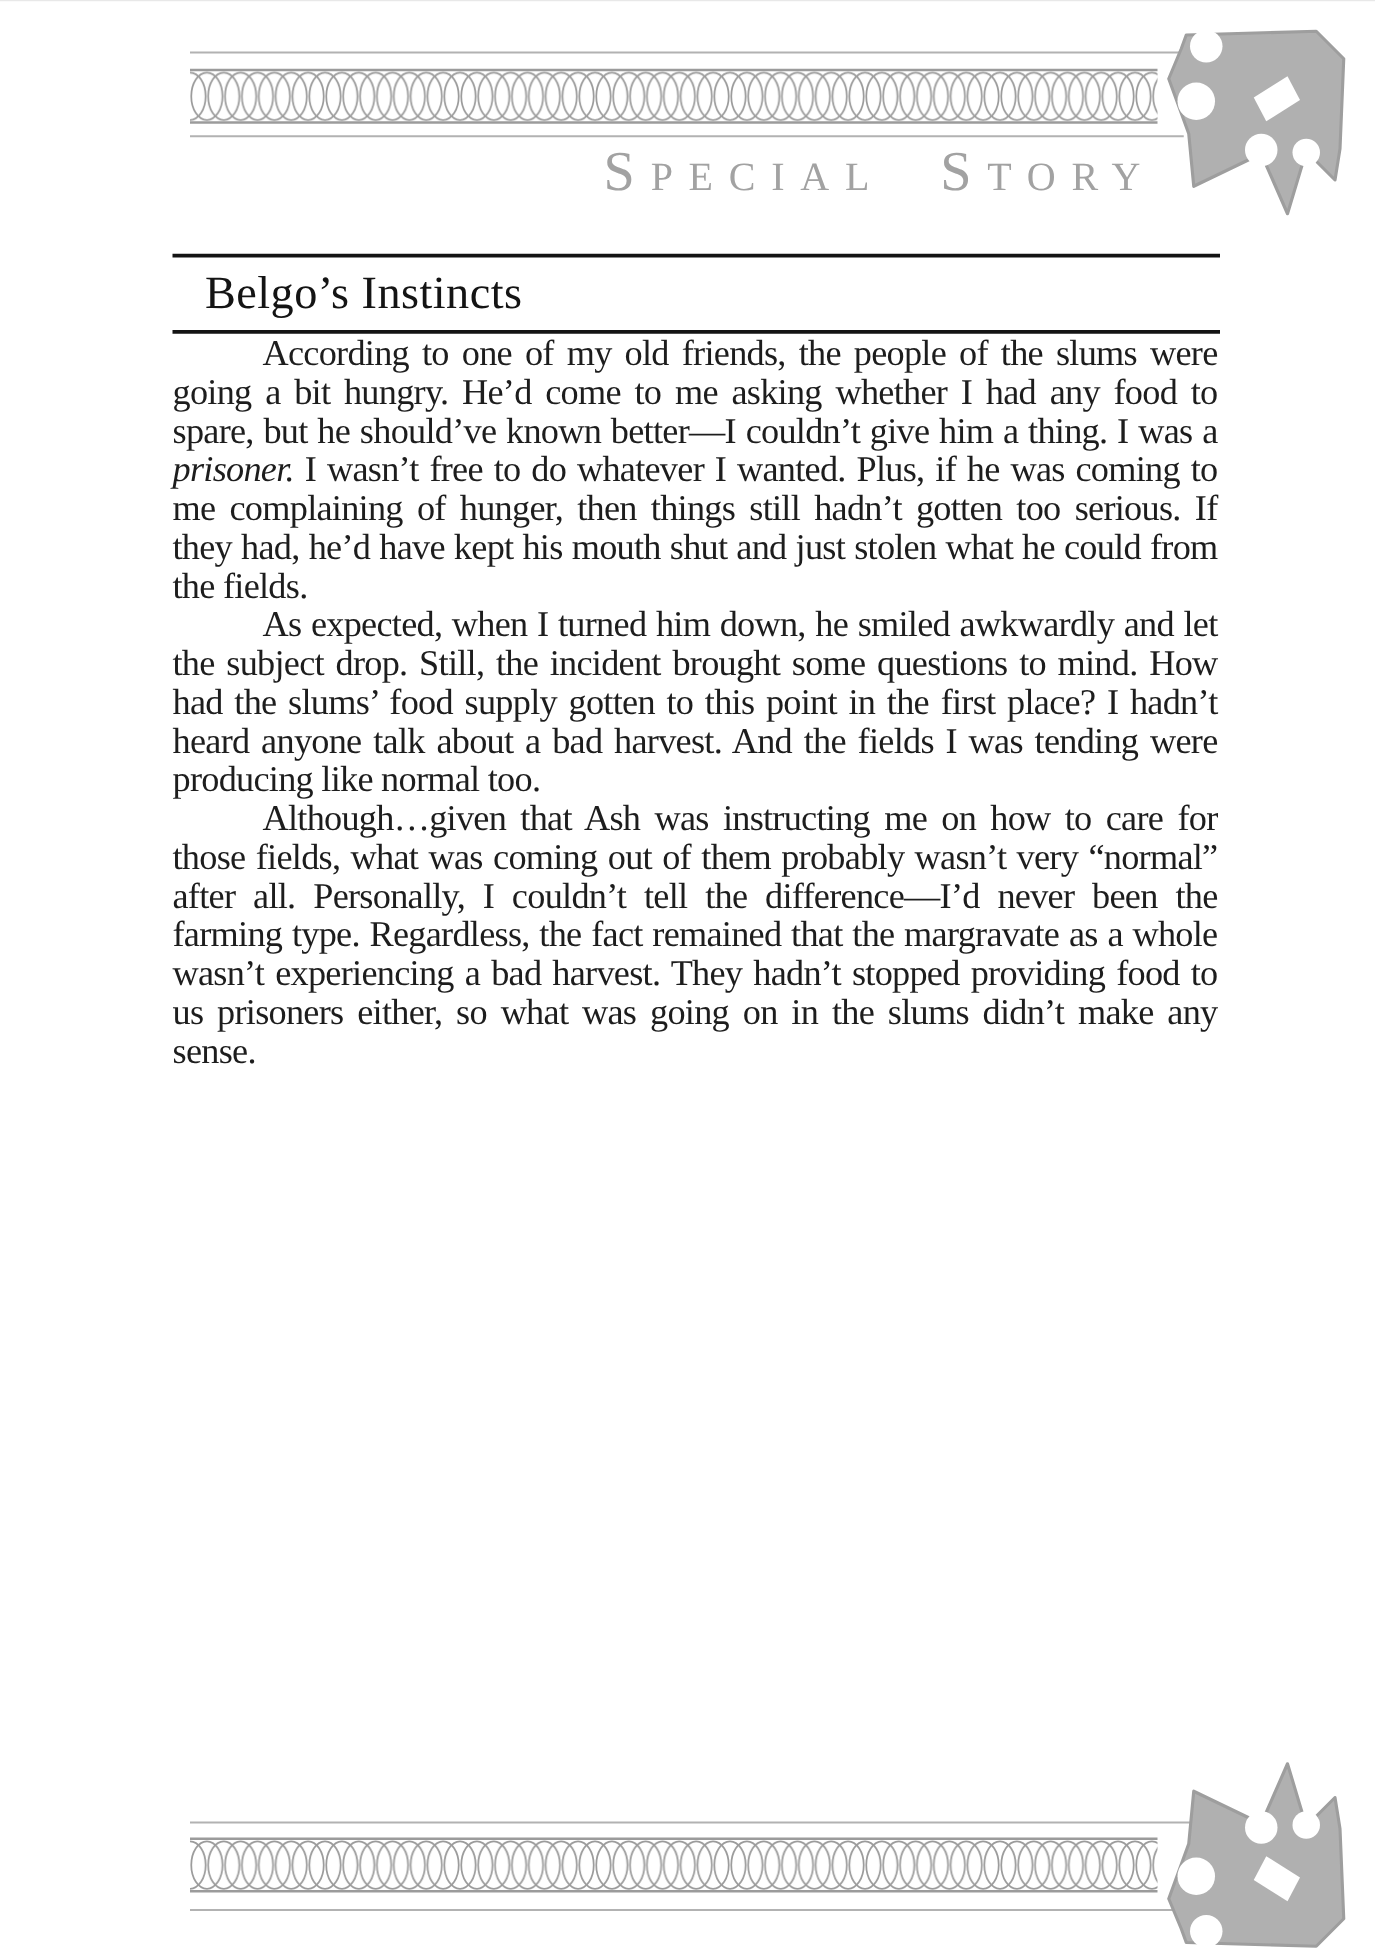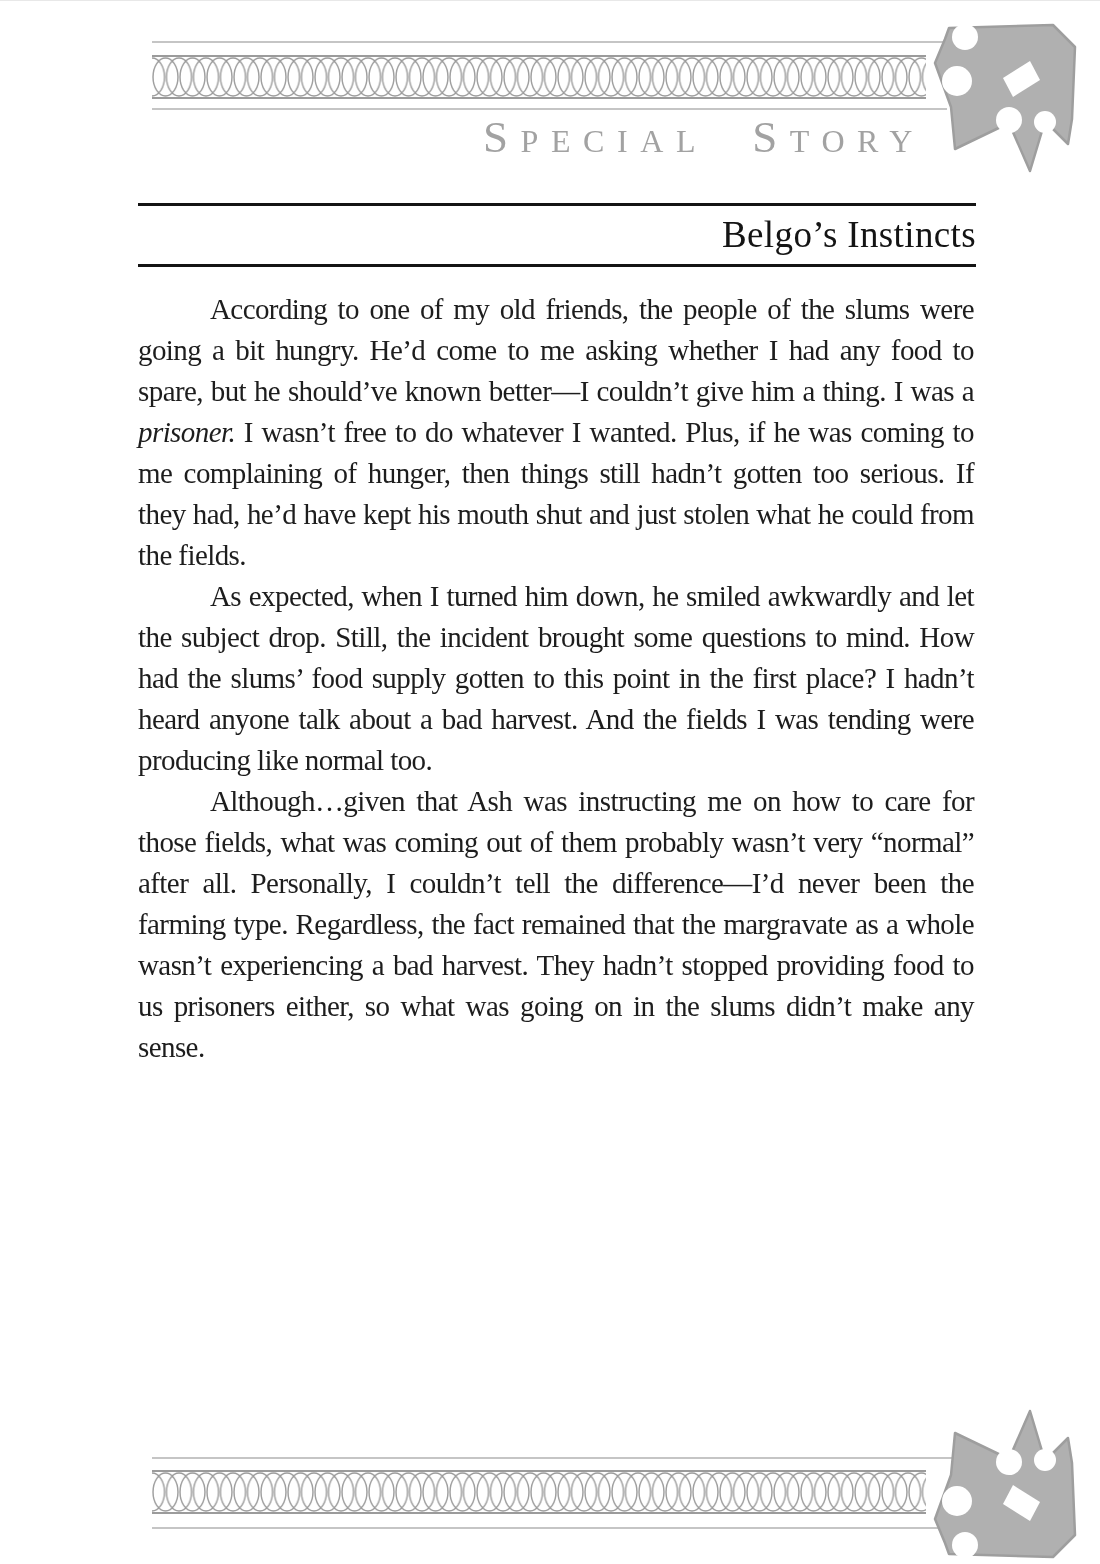--- a/index.html
+++ b/index.html
@@ -22,29 +22,29 @@
   .header-label{
     position:absolute; top:112px; right:175px;
     font-variant:small-caps; font-size:45px; line-height:1.1;
     letter-spacing:0.28em; word-spacing:0.45em;
     color:var(--header-gray); white-space:nowrap;
   }
   .title-block{
     position:absolute; left:138px; top:202px; width:838px;
     border-top:3.5px solid var(--rule-black);
     border-bottom:3.5px solid var(--rule-black);
-    padding:9px 0 9px 26px; box-sizing:border-box;text-align:right;
+    padding:9px 0 9px 26px; box-sizing:border-box;
   }
   .title-block h1{
     margin:0; font-size:37px; line-height:1.08; font-weight:normal;
     letter-spacing:0.01em; color:var(--rule-black);
   }
   .story{
-    position:absolute; left:138px; top:288px; width:836px;
-    font-size:29px; line-height:41px; letter-spacing:-0.02em;
+    position:absolute; left:138px; top:267px; width:836px;
+    font-size:29px; line-height:31px; letter-spacing:-0.02em;
     text-align:justify;
   }
   .story p{margin:0; text-indent:72px;}
   .story p.force-last{text-align-last:justify;}
   .story i{font-style:italic;}
 </style>
 </head>
 <body>
 
 <div class="page">

